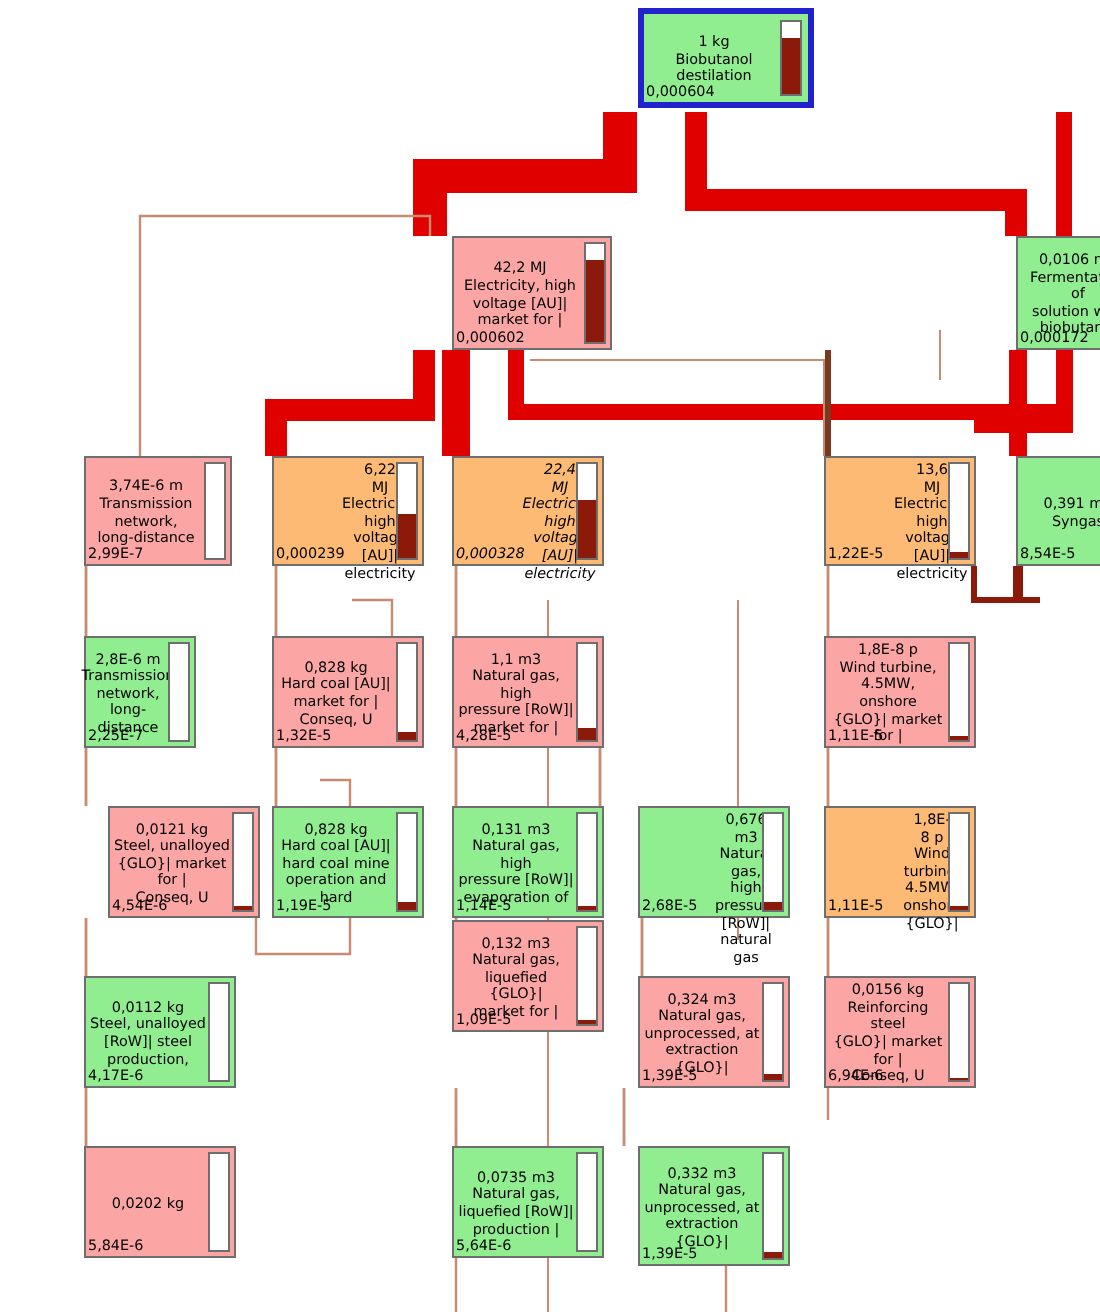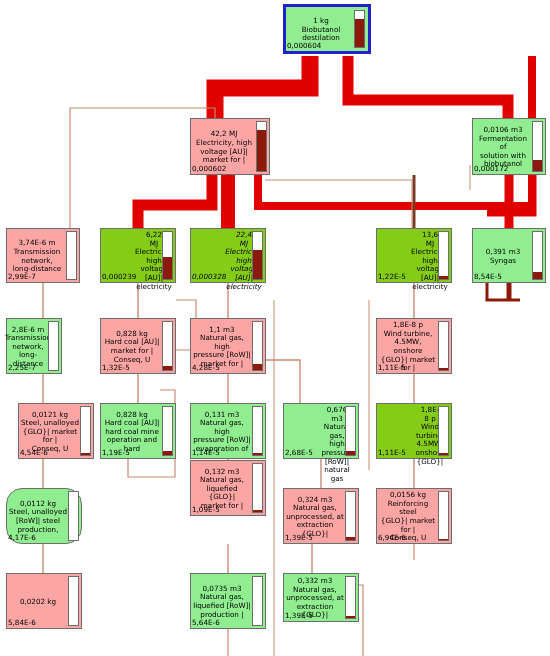--- a/index.html
+++ b/index.html
@@ -1,23 +1,23 @@
 <!DOCTYPE html>
 <html><head>
 <meta charset="utf-8">
 <style>
   html,body{margin:0;padding:0;background:#ffffff;}
   body{font-family:"DejaVu Sans","Liberation Sans",sans-serif;}
   #canvas{position:relative;width:550px;height:656px;background:#ffffff;overflow:hidden;}
   svg.links{position:absolute;left:0;top:0;width:550px;height:656px;pointer-events:none;}
 
   .node{position:absolute;box-sizing:border-box;border:1px solid #6e6e6e;background:#ffffff;
-        display:flex;flex-direction:column;z-index:5;}
+        display:flex;flex-direction:column;z-index:5;margin-left:36px;}
   .node.green{background:#90ee90;}
-  .node.olive{background:#84cc16;padding-left:44px;}
+  .node.olive{background:#fdba74;padding-left:44px;}
   .node.white{background:#fca5a5;}
   .node.root{border:3px solid #2222cc;background:#90ee90;}
 
   .node .body{flex:1;display:flex;flex-direction:column;align-items:center;justify-content:center;
               padding:2px 14px 0 2px;text-align:center;}
   .node .ttl{font-size:7.2px;line-height:8.6px;color:#000;white-space:pre-line;}
   .node .val{position:absolute;left:1px;bottom:0px;font-size:7.2px;line-height:8.6px;color:#000;}
 
   .gauge{position:absolute;top:2px;right:2px;bottom:2px;width:9px;border:1px solid #6e6e6e;
          background:#ffffff;display:flex;flex-direction:column;justify-content:flex-end;}
@@ -274,21 +274,21 @@
         <div class="ttl">1,8E-8 p</div>
         <div class="ttl">Wind turbine,
 4.5MW, onshore
 {GLO}|</div>
       </div>
       <div class="val">1,11E-5</div>
       <div class="gauge">
         <div class="fill" style="height: 5%; background: rgb(139, 26, 10);"></div>
       </div>
     </div>
-    <div class="node green" style="left: 6px; top: 488px; width: 76px; height: 56px; border-radius: 16px;">
+    <div class="node green" style="left: 6px; top: 488px; width: 76px; height: 56px;">
       <div class="body">
         <div class="ttl">0,0112 kg</div>
         <div class="ttl">Steel, unalloyed
 [RoW]| steel
 production,</div>
       </div>
       <div class="val">4,17E-6</div>
       <div class="gauge">
         <div class="fill" style="height: 0%; background: rgb(139, 26, 10);"></div>
       </div>
@@ -343,21 +343,21 @@
         <div class="ttl">0,0735 m3</div>
         <div class="ttl">Natural gas,
 liquefied [RoW]|
 production |</div>
       </div>
       <div class="val">5,64E-6</div>
       <div class="gauge">
         <div class="fill" style="height: 0%; background: rgb(139, 26, 10);"></div>
       </div>
     </div>
-    <div class="node green" style="left: 283px; top: 573px; width: 76px; height: 49px;">
+    <div class="node green" style="left: 283px; top: 573px; width: 76px; height: 60px;">
       <div class="body">
         <div class="ttl">0,332 m3</div>
         <div class="ttl">Natural gas,
 unprocessed, at
 extraction {GLO}|</div>
       </div>
       <div class="val">1,39E-5</div>
       <div class="gauge">
         <div class="fill" style="height: 6%; background: rgb(139, 26, 10);"></div>
       </div>

